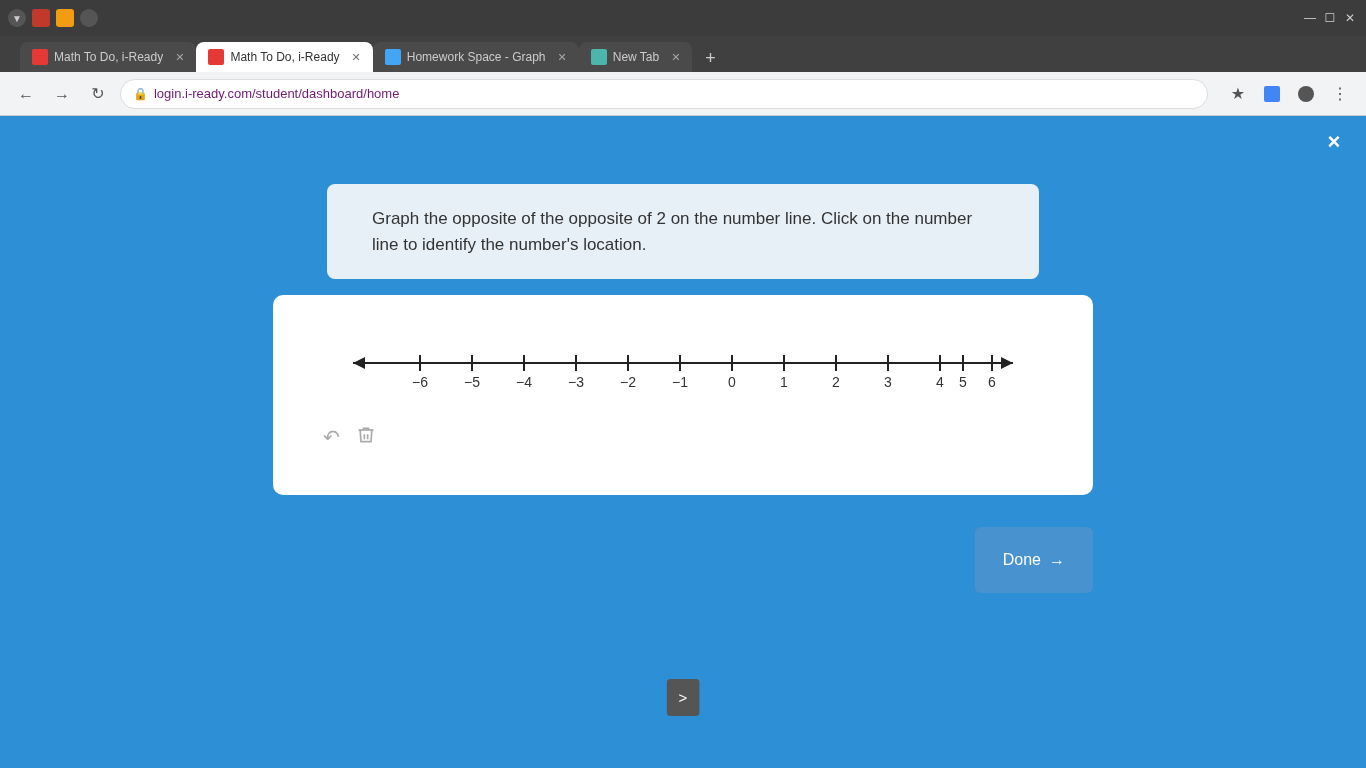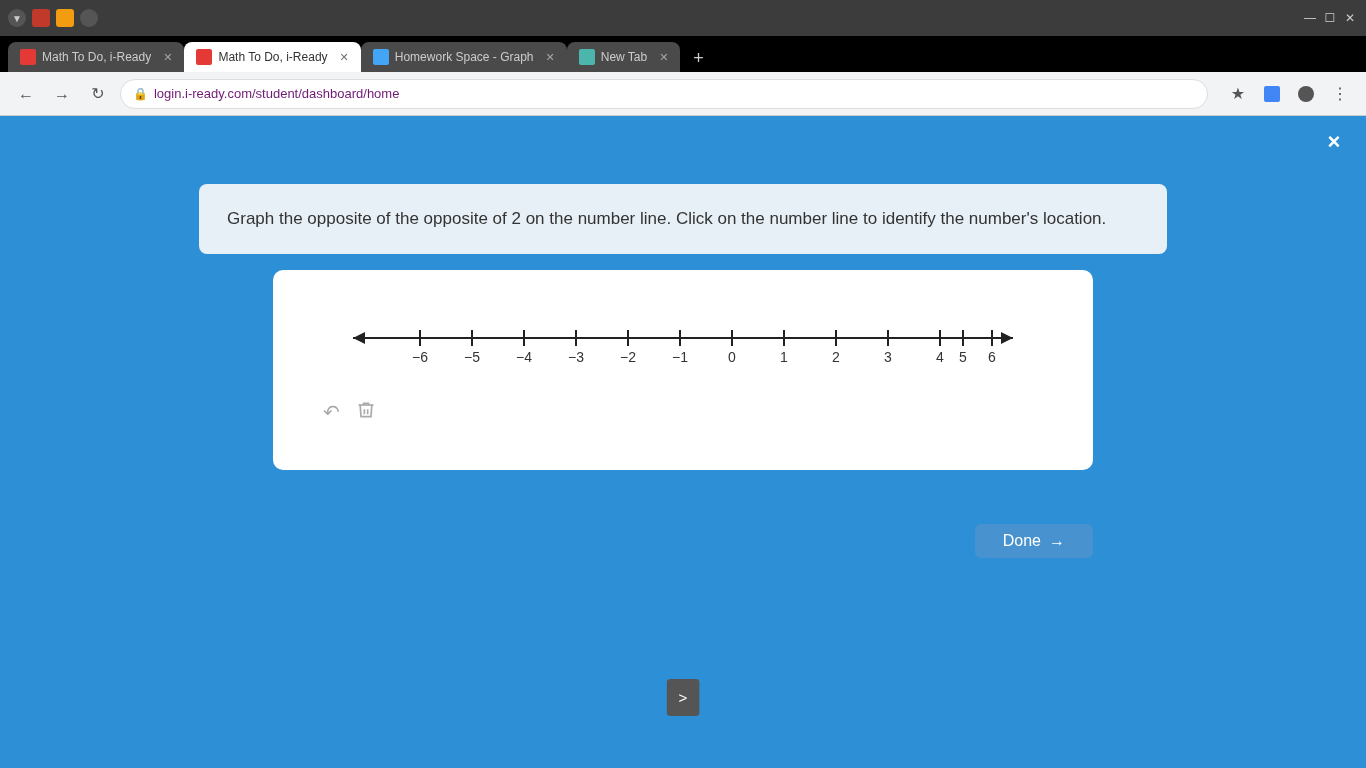--- a/index.html
+++ b/index.html
@@ -3,21 +3,21 @@
   <meta charset="utf-8">
   <style>
     * { margin: 0; padding: 0; box-sizing: border-box; }
     body { width: 1366px; height: 768px; overflow: hidden; font-family: Arial, sans-serif; background: #fff; }
 
     
     .browser-chrome { width: 100%; background: #2d2d2d; }
     .browser-titlebar { height: 36px; background: #3c3c3c; display: flex; align-items: center; padding: 0 8px; }
     .browser-window-controls { display: flex; align-items: center; gap: 4px; margin-left: auto; }
     .window-control { width: 16px; height: 16px; display: flex; align-items: center; justify-content: center; color: #ccc; font-size: 12px; cursor: pointer; }
-    .tab-bar { height: 36px; background: #000000; display: flex; align-items: flex-end; padding: 0 8px; }
+    .tab-bar { height: 36px; background: #404040; display: flex; align-items: flex-end; padding: 0 20px; }
     .tab { height: 30px; display: flex; align-items: center; padding: 0 12px; font-size: 12px; color: #ccc; border-radius: 8px 8px 0 0; gap: 6px; cursor: pointer; min-width: 0; }
     .tab.active { background: #fff; color: #333; }
     .tab.inactive { background: #4a4a4a; color: #ccc; }
     .tab-favicon { width: 16px; height: 16px; border-radius: 2px; flex-shrink: 0; }
     .tab-label { white-space: nowrap; overflow: hidden; text-overflow: ellipsis; max-width: 160px; font-size: 12px; }
     .tab-close { margin-left: 6px; font-size: 11px; opacity: 0.7; flex-shrink: 0; }
     .new-tab-btn { width: 28px; height: 28px; display: flex; align-items: center; justify-content: center; color: #ccc; font-size: 18px; cursor: pointer; margin-left: 4px; }
     .address-bar { height: 44px; background: #f1f3f4; border-bottom: 1px solid #ccc; display: flex; align-items: center; padding: 0 12px; gap: 8px; }
     .nav-btn { width: 28px; height: 28px; display: flex; align-items: center; justify-content: center; color: #555; cursor: pointer; border-radius: 50%; font-size: 16px; }
     .address-input { flex: 1; height: 30px; background: #fff; border: 1px solid #ddd; border-radius: 15px; padding: 0 12px; font-size: 13px; color: #333; display: flex; align-items: center; }
@@ -25,35 +25,35 @@
     .browser-actions { display: flex; align-items: center; gap: 6px; margin-left: 8px; }
     .browser-action-btn { width: 28px; height: 28px; display: flex; align-items: center; justify-content: center; color: #555; cursor: pointer; font-size: 16px; }
 
     
     .main-content { width: 100%; height: calc(768px - 116px); background: #2d8fd6; display: flex; flex-direction: column; align-items: center; position: relative; }
 
     
     .close-btn { position: absolute; top: 10px; right: 16px; width: 32px; height: 32px; display: flex; align-items: center; justify-content: center; cursor: pointer; color: #fff; font-size: 22px; font-weight: bold; }
 
     
-    .question-box { background: #e8f0f7; border-radius: 8px; padding: 22px 28px; margin-top: 68px; width: 968px; font-size: 17px; color: #333; line-height: 1.5; }
+    .question-box { background: #e8f0f7; border-radius: 8px; padding: 22px 45px; margin-top: 68px; width: 712px; font-size: 17px; color: #333; line-height: 1.5; }
     .question-text { font-size: 17px; color: #333; }
 
     
     .number-line-card { background: #fff; border-radius: 10px; padding: 30px 40px 20px 40px; margin-top: 16px; width: 820px; min-height: 200px; position: relative; }
 
     
     .number-line-area { width: 100%; display: flex; justify-content: center; align-items: center; padding: 10px 0; }
 
     
     .card-toolbar { display: flex; gap: 16px; padding: 10px 0 0 10px; }
     .toolbar-icon { color: #aaa; font-size: 20px; cursor: pointer; }
 
     
-    .done-btn { background: rgba(100, 150, 200, 0.5); color: #fff; border: none; border-radius: 6px; padding: 8px 28px; font-size: 16px; cursor: pointer; display: flex; align-items: center; gap: 8px; margin-top: 34px; align-self: flex-end; margin-right: calc((100% - 820px) / 2); }
+    .done-btn { background: rgba(100, 150, 200, 0.5); color: #fff; border: none; border-radius: 6px; padding: 24px 28px; font-size: 16px; cursor: pointer; display: flex; align-items: center; gap: 8px; margin-top: 12px; align-self: flex-end; margin-right: calc((100% - 820px) / 2); }
 
     
     .my-progress-bar { background: #2d2d2d; color: #fff; display: flex; align-items: center; font-size: 15px; border-radius: 4px; overflow: hidden; cursor: pointer; }
     .my-progress-label { padding: 10px 16px; font-size: 15px; }
     .my-progress-arrow { background: #555; padding: 10px 12px; font-size: 15px; }
 
     
     .number-line-svg { width: 700px; height: 70px; }
   </style>
 </head>

